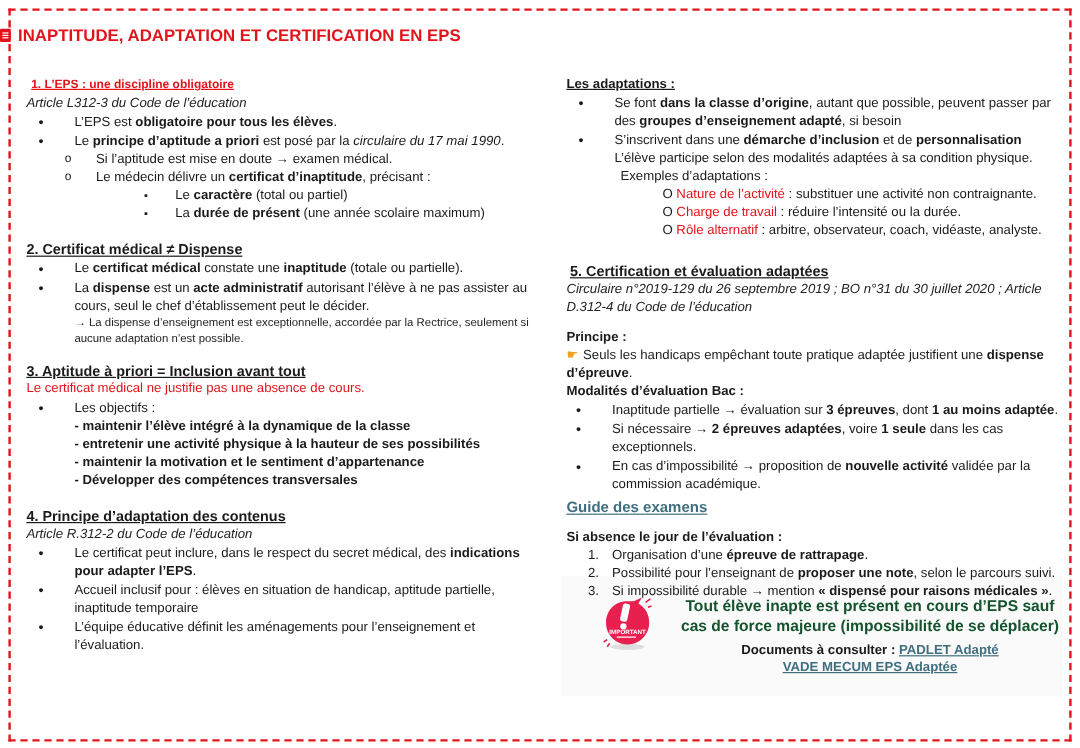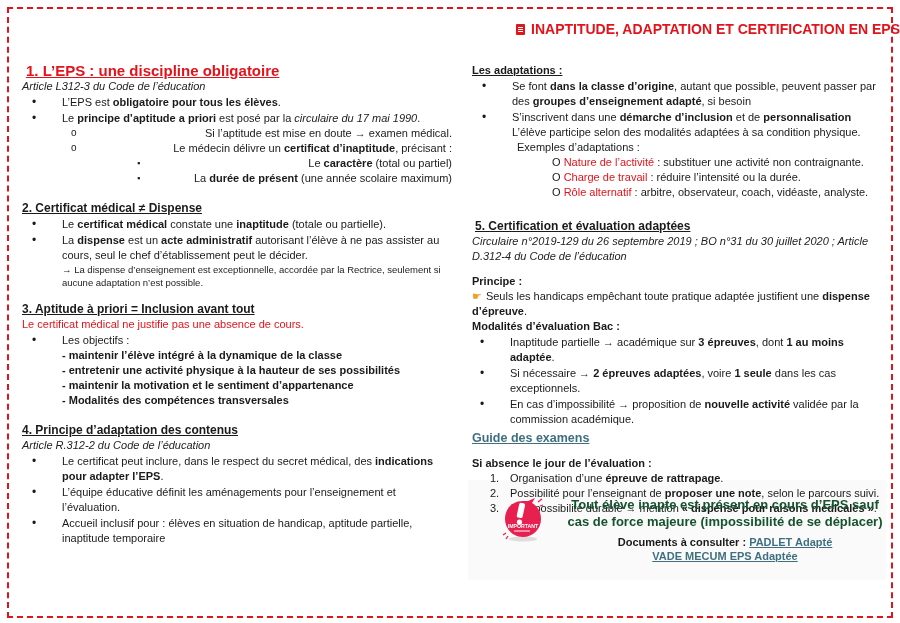--- a/index.html
+++ b/index.html
@@ -3,44 +3,44 @@
   <meta charset="utf-8">
   <style>
     * { box-sizing: border-box; margin: 0; padding: 0; }
     html, body { width: 900px; height: 623px; background: #ffffff; overflow: hidden; }
     body { font-family: "Liberation Sans", sans-serif; color: #1a1a1a; font-size: 11px; line-height: 15px; position: relative; }
     .frame {
       position: absolute; left: 7px; top: 7px; width: 886px; height: 611px;
       border: 2px dashed #e3131b;
     }
     .title {
-      position: absolute; left: 0; top: 20px; width: 900px; text-align: right;
+      position: absolute; left: 0; top: 20px; width: 900px; text-align: left;
       color: #e3131b; font-weight: bold; font-size: 14px; line-height: 18px;
     }
     .title .doc-icon {
       display: inline-block; width: 9px; height: 11px; background: #e3131b;
       border-radius: 1px; margin-right: 6px; vertical-align: -1px; position: relative;
     }
     .title .doc-icon::after {
       content: ""; position: absolute; left: 2px; top: 3px; width: 5px; height: 1px;
       background: #fff; box-shadow: 0 2px 0 #fff, 0 4px 0 #fff;
     }
     .col-left { position: absolute; left: 22px; top: 63px; width: 430px; }
     .col-right { position: absolute; left: 472px; top: 63px; width: 412px; }
     .right-panel {
       position: absolute; left: 468px; top: 480px; width: 418px; height: 100px;
       background: #fafafa;
     }
     h2 { font-size: 12px; line-height: 16px; font-weight: bold; text-decoration: underline; color: #1a1a1a; }
-    h2.red { color: #e3131b; font-size: 15px; margin-left: 4px; }
+    h2.red { color: #e3131b; font-size: 10px; margin-left: 4px; }
     .cite { font-style: italic; color: #222; }
     ul.b1 { list-style: none; margin-left: 30px; }
     ul.b1 > li { position: relative; padding-left: 10px; margin-top: 1px; }
     ul.b1 > li::before { content: "•"; position: absolute; left: -20px; top: 0; font-size: 12px; }
-    ul.b2 { list-style: none; margin-left: 29px; text-align: right; }
+    ul.b2 { list-style: none; margin-left: 12px; }
     ul.b2 > li { position: relative; padding-left: 6px; }
     ul.b2 > li::before { content: "o"; position: absolute; left: -20px; top: -1px; font-size: 10px; }
     ul.b3 { list-style: none; margin-left: 60px; }
     ul.b3 > li { position: relative; padding-left: 6px; }
     ul.b3 > li::before { content: "▪"; position: absolute; left: -20px; top: 0; font-size: 9px; }
     .note { font-size: 9.5px; line-height: 13px; color: #222; }
     .red-text { color: #e3131b; }
     .dash-lines div { line-height: 15px; font-weight: bold; }
     .sec { margin-top: 10px; }
     .ex-list { margin-left: 80px; }
@@ -110,33 +110,33 @@
 
   <section class="sec" style="margin-top:12px">
     <h2>3. Aptitude à priori = Inclusion avant tout</h2>
     <div class="red-text">Le certificat médical ne justifie pas une absence de cours.</div>
     <ul class="b1">
       <li><span>Les objectifs :</span>
         <div class="dash-lines">
           <div><span>- maintenir l’élève </span><b>intégré à la dynamique de la classe</b></div>
           <div><span>- entretenir une </span><b>activité physique</b><span> à la hauteur de ses possibilités</span></div>
           <div><span>- maintenir la </span><b>motivation</b><span> et le </span><b>sentiment d’appartenance</b></div>
-          <div><span>- Modalités des </span><b>compétences transversales</b></div>
+          <div><span>- Développer des </span><b>compétences transversales</b></div>
         </div>
       </li>
     </ul>
   </section>
 
   <section class="sec" style="margin-top:14px">
     <h2>4. Principe d’adaptation des contenus</h2>
     <div class="cite">Article R.312-2 du Code de l’éducation</div>
     <ul class="b1">
       <li><span>Le certificat peut inclure, dans le respect du secret médical, des </span><b>indications pour adapter l’EPS</b><span>.</span></li>
+      <li>Accueil inclusif pour : élèves en situation de handicap, aptitude partielle, inaptitude temporaire</li>
       <li>L’équipe éducative définit les aménagements pour l’enseignement et l’évaluation.</li>
-      <li>Accueil inclusif pour : élèves en situation de handicap, aptitude partielle, inaptitude temporaire</li>
     </ul>
   </section>
 </div>
 
 <div class="right-panel"></div>
 
 <div class="col-right">
   <section>
     <div class="lbl u">Les adaptations :</div>
     <ul class="b1" style="margin-left:30px">
@@ -153,21 +153,21 @@
     </div>
   </section>
 
   <section style="margin-top:18px">
     <h2 style="margin-left:3px">5. Certification et évaluation adaptées</h2>
     <div class="cite">Circulaire n°2019-129 du 26 septembre 2019 ; BO n°31 du 30 juillet 2020 ; Article D.312-4 du Code de l’éducation</div>
     <div class="lbl" style="margin-top:10px">Principe :</div>
     <div><span class="hand">☛</span><span>Seuls les handicaps empêchant toute pratique adaptée justifient une </span><b>dispense d’épreuve</b><span>.</span></div>
     <div class="lbl">Modalités d’évaluation Bac :</div>
     <ul class="b1" style="margin-left:28px">
-      <li><span> Inaptitude partielle → académique sur </span><b>3 épreuves</b><span>, dont </span><b>1 au moins adaptée</b><span>.</span></li>
+      <li><span> Inaptitude partielle → évaluation sur </span><b>3 épreuves</b><span>, dont </span><b>1 au moins adaptée</b><span>.</span></li>
       <li><span> Si nécessaire → </span><b>2 épreuves adaptées</b><span>, voire </span><b>1 seule</b><span> dans les cas exceptionnels.</span></li>
       <li><span>En cas d’impossibilité → proposition de </span><b>nouvelle activité</b><span> validée par la commission académique.</span></li>
     </ul>
     <div class="links">
       <a class="l1">Guide des examens</a>
     </div>
     <div class="lbl" style="margin-top:10px">Si absence le jour de l’évaluation :</div>
     <ol class="num">
       <li><span class="n">1.</span><span>Organisation d’une </span><b>épreuve de rattrapage</b><span>.</span></li>
       <li><span class="n">2.</span><span>Possibilité pour l’enseignant de </span><b>proposer une note</b><span>, selon le parcours suivi.</span></li>

